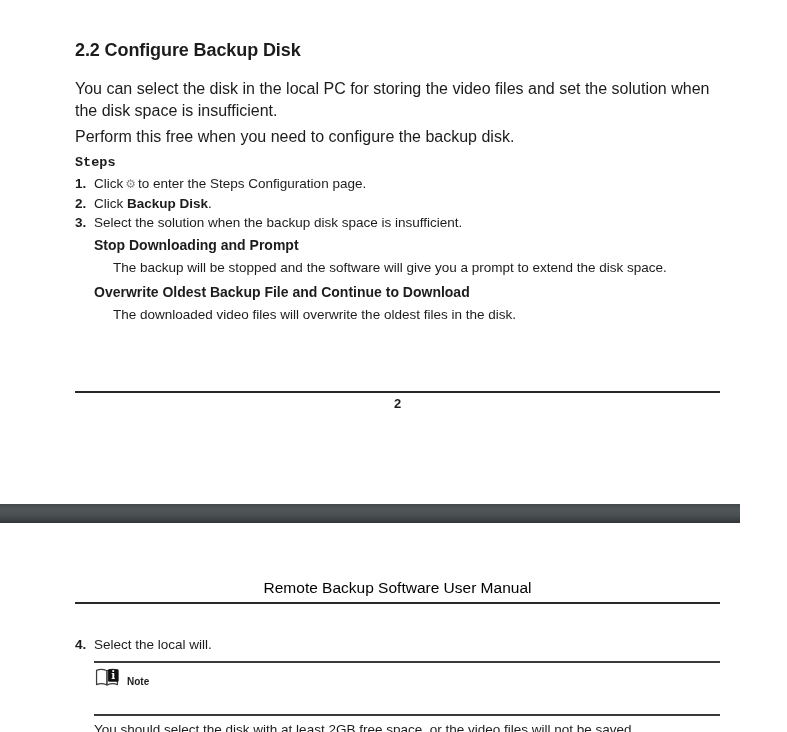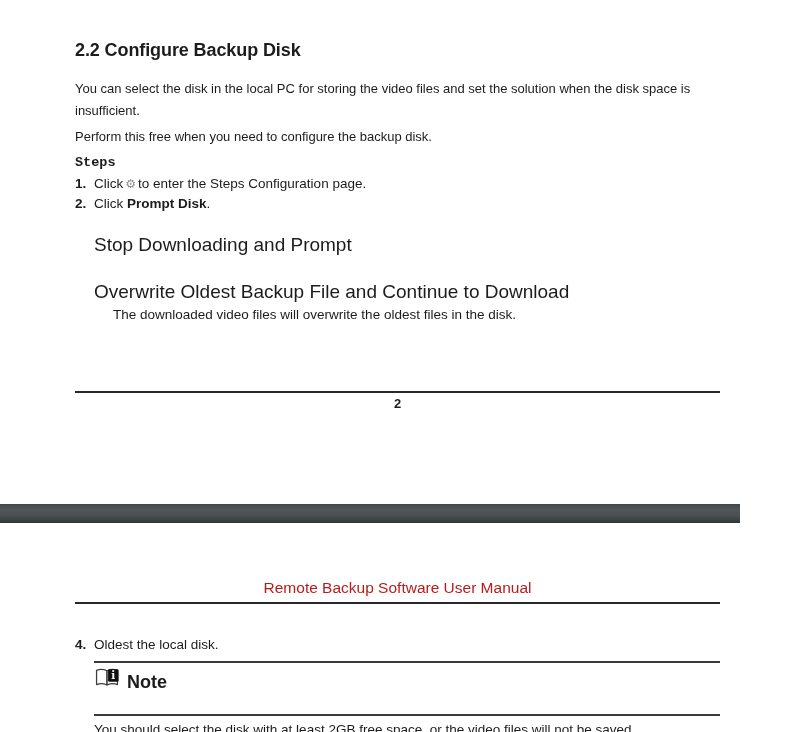--- a/index.html
+++ b/index.html
@@ -11,41 +11,41 @@
   }
   .doc { position:relative; width:740px; height:732px; background:#ffffff; overflow:hidden;margin-top:36px; }
 
   .abs { position:absolute; }
 
   
   .h2-heading {
     left:75px; top:4px;
     font-size:18px; font-weight:bold; letter-spacing:-0.1px;
   }
-  .para { left:75px; width:652px; font-size:13px; line-height:22px; }
+  .para { left:75px; width:652px; font-size:16px; line-height:22px; }
   .para-1 { top:42px; }
   .para-2 { top:90px; }
   .steps-label { left:75px; top:119px; font-size:13.5px; font-weight:bold;font-family:Liberation Mono, monospace; }
 
   .step-row { left:75px; width:652px; font-size:13.5px; line-height:19px; }
   .step-1 { top:138px; }
   .step-2 { top:158px; }
   .step-3 { top:177px; }
   .step-num { display:inline-block; width:19px; font-weight:bold; }
   .b { font-weight:bold; }
 
   .gear {
     display:inline-block;
     color:#8b8b8b;
     font-family:"DejaVu Sans", sans-serif;
     font-size:12px;
     margin:0 2px;
   }
 
-  .option-term { left:94px; width:630px; font-size:19px; font-weight:normal; line-height:18px; }
+  .option-term { left:94px; width:630px; font-size:14px; font-weight:bold; line-height:18px; }
   .option-term-1 { top:200px; }
   .option-term-2 { top:247px; }
   .option-desc { left:113px; width:612px; font-size:13.5px; line-height:18px; }
   .option-desc-1 { top:223px; }
   .option-desc-2 { top:270px; }
 
   .rule { left:75px; width:645px; height:2px; background:#282828; }
   .footer-rule { top:355px; }
   .footer-pagenum {
     left:75px; top:360px; width:645px;
@@ -54,74 +54,78 @@
 
   
   .page-band {
     left:0; top:468px; width:787px; height:19px;
     background:linear-gradient(180deg, #43484b 0%, #51565a 30%, #4a4f52 60%, #3a3f42 88%, #2f3437 100%);
   }
 
   
   .manual-title {
     left:75px; top:543px; width:645px;
-    text-align:center; font-size:15.5px; color:#b91c1c;
+    text-align:center; font-size:15.5px; color:#000000;
   }
   .header-rule { top:566px; }
 
   .step-4 { top:599px; }
   .step-5 { top:691px;text-decoration:underline; }
 
   .note-rule { left:94px; width:626px; height:2px; background:#3a3a3a; }
   .note-rule-top { top:625px; }
   .note-rule-bottom { top:678px; }
 
   .note-head {
     left:94px; top:630px; height:23px;
     display:flex; align-items:flex-end; gap:2px;
   }
-  .note-label { font-size:18px; font-weight:bold; line-height:14px; }
+  .note-label { font-size:10px; font-weight:bold; line-height:14px; }
   .note-text { left:94px; top:685px; width:626px; font-size:13.5px; line-height:18px; }
 </style>
 </head>
 <body>
 
 <div class="doc">
 
   <div class="abs h2-heading">2.2 Configure Backup Disk</div>
 
   <div class="abs para para-1">You can select the disk in the local PC for storing the video files and set the solution when the disk space is insufficient.</div>
   <div class="abs para para-2">Perform this free when you need to configure the backup disk.</div>
 
   <div class="abs steps-label">Steps</div>
 
   <div class="abs step-row step-1">
     <span class="step-num">1.</span><span>Click</span><span class="gear">⚙</span><span>to enter the Steps Configuration page.</span>
   </div>
 
   <div class="abs step-row step-2">
-    <span class="step-num">2.</span><span>Click </span><span class="b">Prompt Disk</span><span>.</span>
+    <span class="step-num">2.</span><span>Click </span><span class="b">Backup Disk</span><span>.</span>
   </div>
 
+  <div class="abs step-row step-3">
+    <span class="step-num">3.</span><span>Select the solution when the backup disk space is insufficient.</span>
+  </div>
 
   <div class="abs option-term option-term-1">Stop Downloading and Prompt</div>
+  <div class="abs option-desc option-desc-1">The backup will be stopped and the software will give you a prompt to extend the disk space.</div>
 
   <div class="abs option-term option-term-2">Overwrite Oldest Backup File and Continue to Download</div>
   <div class="abs option-desc option-desc-2">The downloaded video files will overwrite the oldest files in the disk.</div>
 
   <div class="abs rule footer-rule"></div>
   <div class="abs footer-pagenum">2</div>
 
   <div class="abs page-band"></div>
 
   <div class="abs manual-title">Remote Backup Software User Manual</div>
   <div class="abs rule header-rule"></div>
 
   <div class="abs step-row step-4">
-    <span class="step-num">4.</span><span>Oldest the local disk.</span>
+    <span class="step-num">4.</span><span>Select the local will.</span>
   </div>
 
   <div class="abs note-rule note-rule-top"></div>
 
   <div class="abs note-head">
     <span style="display:inline-block; line-height:0;">
       <svg width="31" height="23" viewBox="0 0 32 24" aria-hidden="true">
         <path d="M2.5 4.5 C6 3.2 9.8 3.4 13.3 5 L13.3 19.8 C9.8 18.2 6 18 2.5 19.4 Z" fill="#ffffff" stroke="#3c3c3c" stroke-width="1.3" stroke-linejoin="round"></path>
         <path d="M24.3 4.5 C20.8 3.2 17 3.4 13.5 5 L13.5 19.8 C17 18.2 20.8 18 24.3 19.4 Z" fill="#ffffff" stroke="#3c3c3c" stroke-width="1.3" stroke-linejoin="round"></path>
         <rect x="14.5" y="3.5" width="11" height="13" rx="1.5" fill="#101010"></rect>

